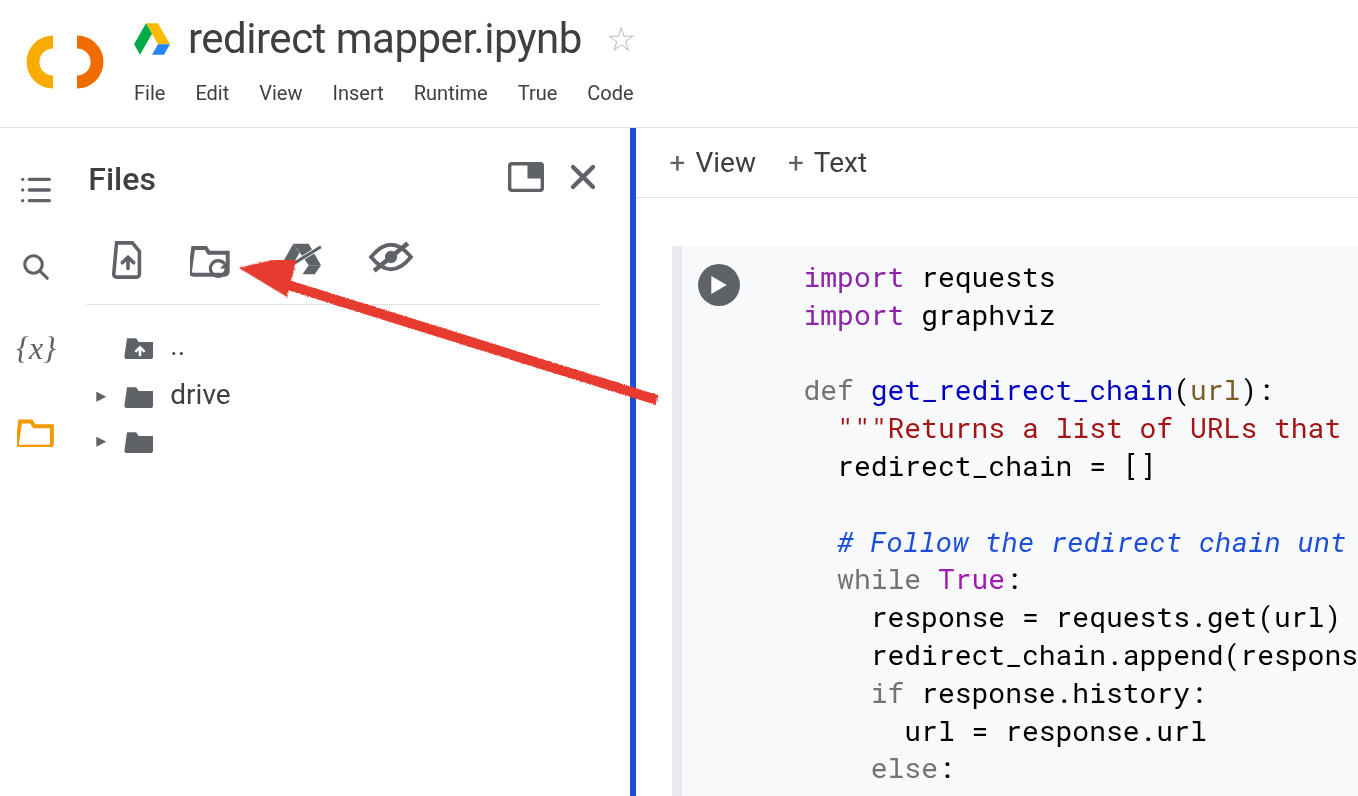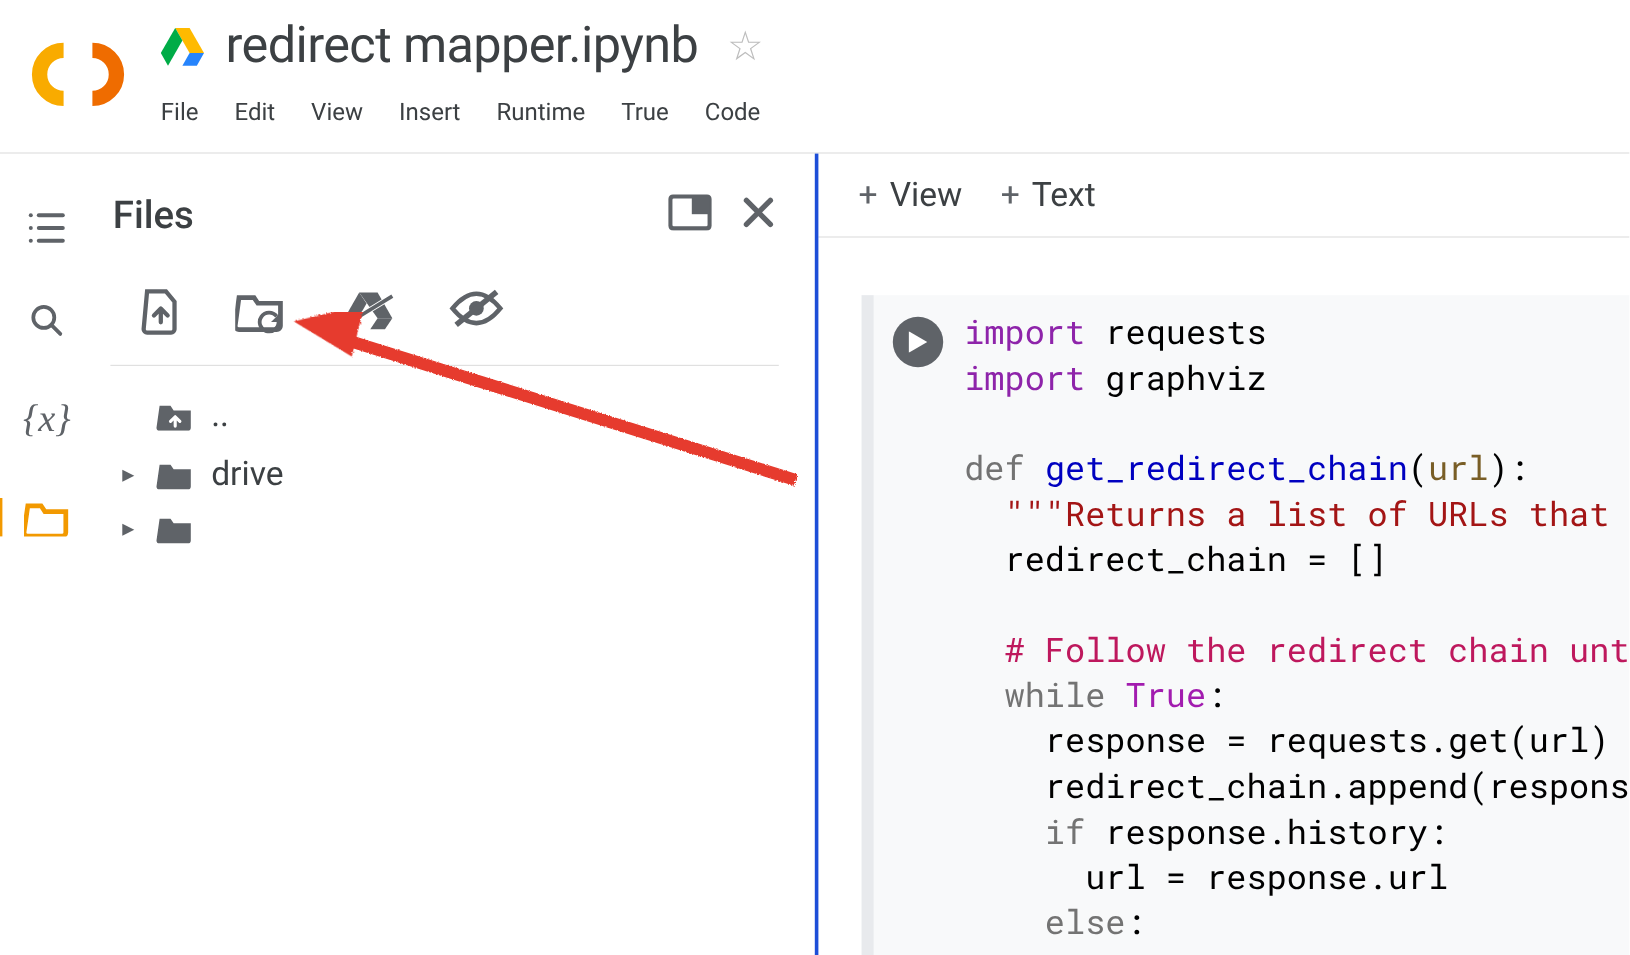--- a/index.html
+++ b/index.html
@@ -56,21 +56,21 @@
   .rail-item svg { display:block; }
   .rail-folder-wrap {
     border-left: 6px solid #f29900;
     padding-left: 18px;
     margin-left: -24px;
   }
 
   
   .files-panel {
     width: 604px;
-    border-right: 3px solid #1d4ed8;
+    border-right: 6px solid #1d4ed8;
     padding: 0 26px 2px 10px;
     position: relative;
   }
   .files-header { display:flex; justify-content:space-between; align-items:center; padding: 32px 6px 0 6px; }
   .files-title { font-size: 32px; font-weight: 500; color: #3c4043; }
   .files-header-actions { display:flex; gap: 24px; color: #5f6368; }
   .icon-btn { cursor: pointer; }
 
   .files-toolbar {
     display:flex; gap: 44px;
@@ -107,20 +107,21 @@
   .add-btn { display:flex; align-items:center; gap: 10px; cursor:pointer; }
   .plus { font-size: 28px; color:#5f6368; }
 
   .cell {
     margin: 48px 0 0 36px;
     background: #f8f9fa;
     border-left: 10px solid #e8eaed;
     display: flex;
     padding: 8px 0 30px 0;
     min-height: 500px;
+    gap: 46px;
   }
   .play-btn {
     width: 42px; height: 42px; border-radius: 50%;
     background: #5f6368; margin: 10px 18px 0 16px;
     display:flex; align-items:center; justify-content:center;
     cursor:pointer;
     flex-shrink: 0;
   }
   .play-btn svg { fill:#fff; }
 
@@ -129,21 +130,21 @@
     font-size: 28px; line-height: 1.35;
     white-space: pre;
     color: #000;
     padding-top: 4px;
   }
   .kw { color: #737373; }        
   .impkw { color: #8e24aa; }     
   .fn { color: #0000c0; }
   .bool { color: #a21caf; }
   .str { color: #a31515; }
-  .cmt { color: #be185d; }
+  .cmt { color: #1d4ed8; font-style: italic; }
   .param { color: #795e26; }
 </style>
 </head>
 <body>
 
 <div class="header">
   <svg class="co-logo" viewBox="0 0 100 70">
 
     <path d="M35 10 a25 25 0 1 0 0 50" fill="none" stroke="#f9ab00" stroke-width="16"></path>
     <path d="M65 10 a25 25 0 1 1 0 50" fill="none" stroke="#ef6c00" stroke-width="16"></path>

